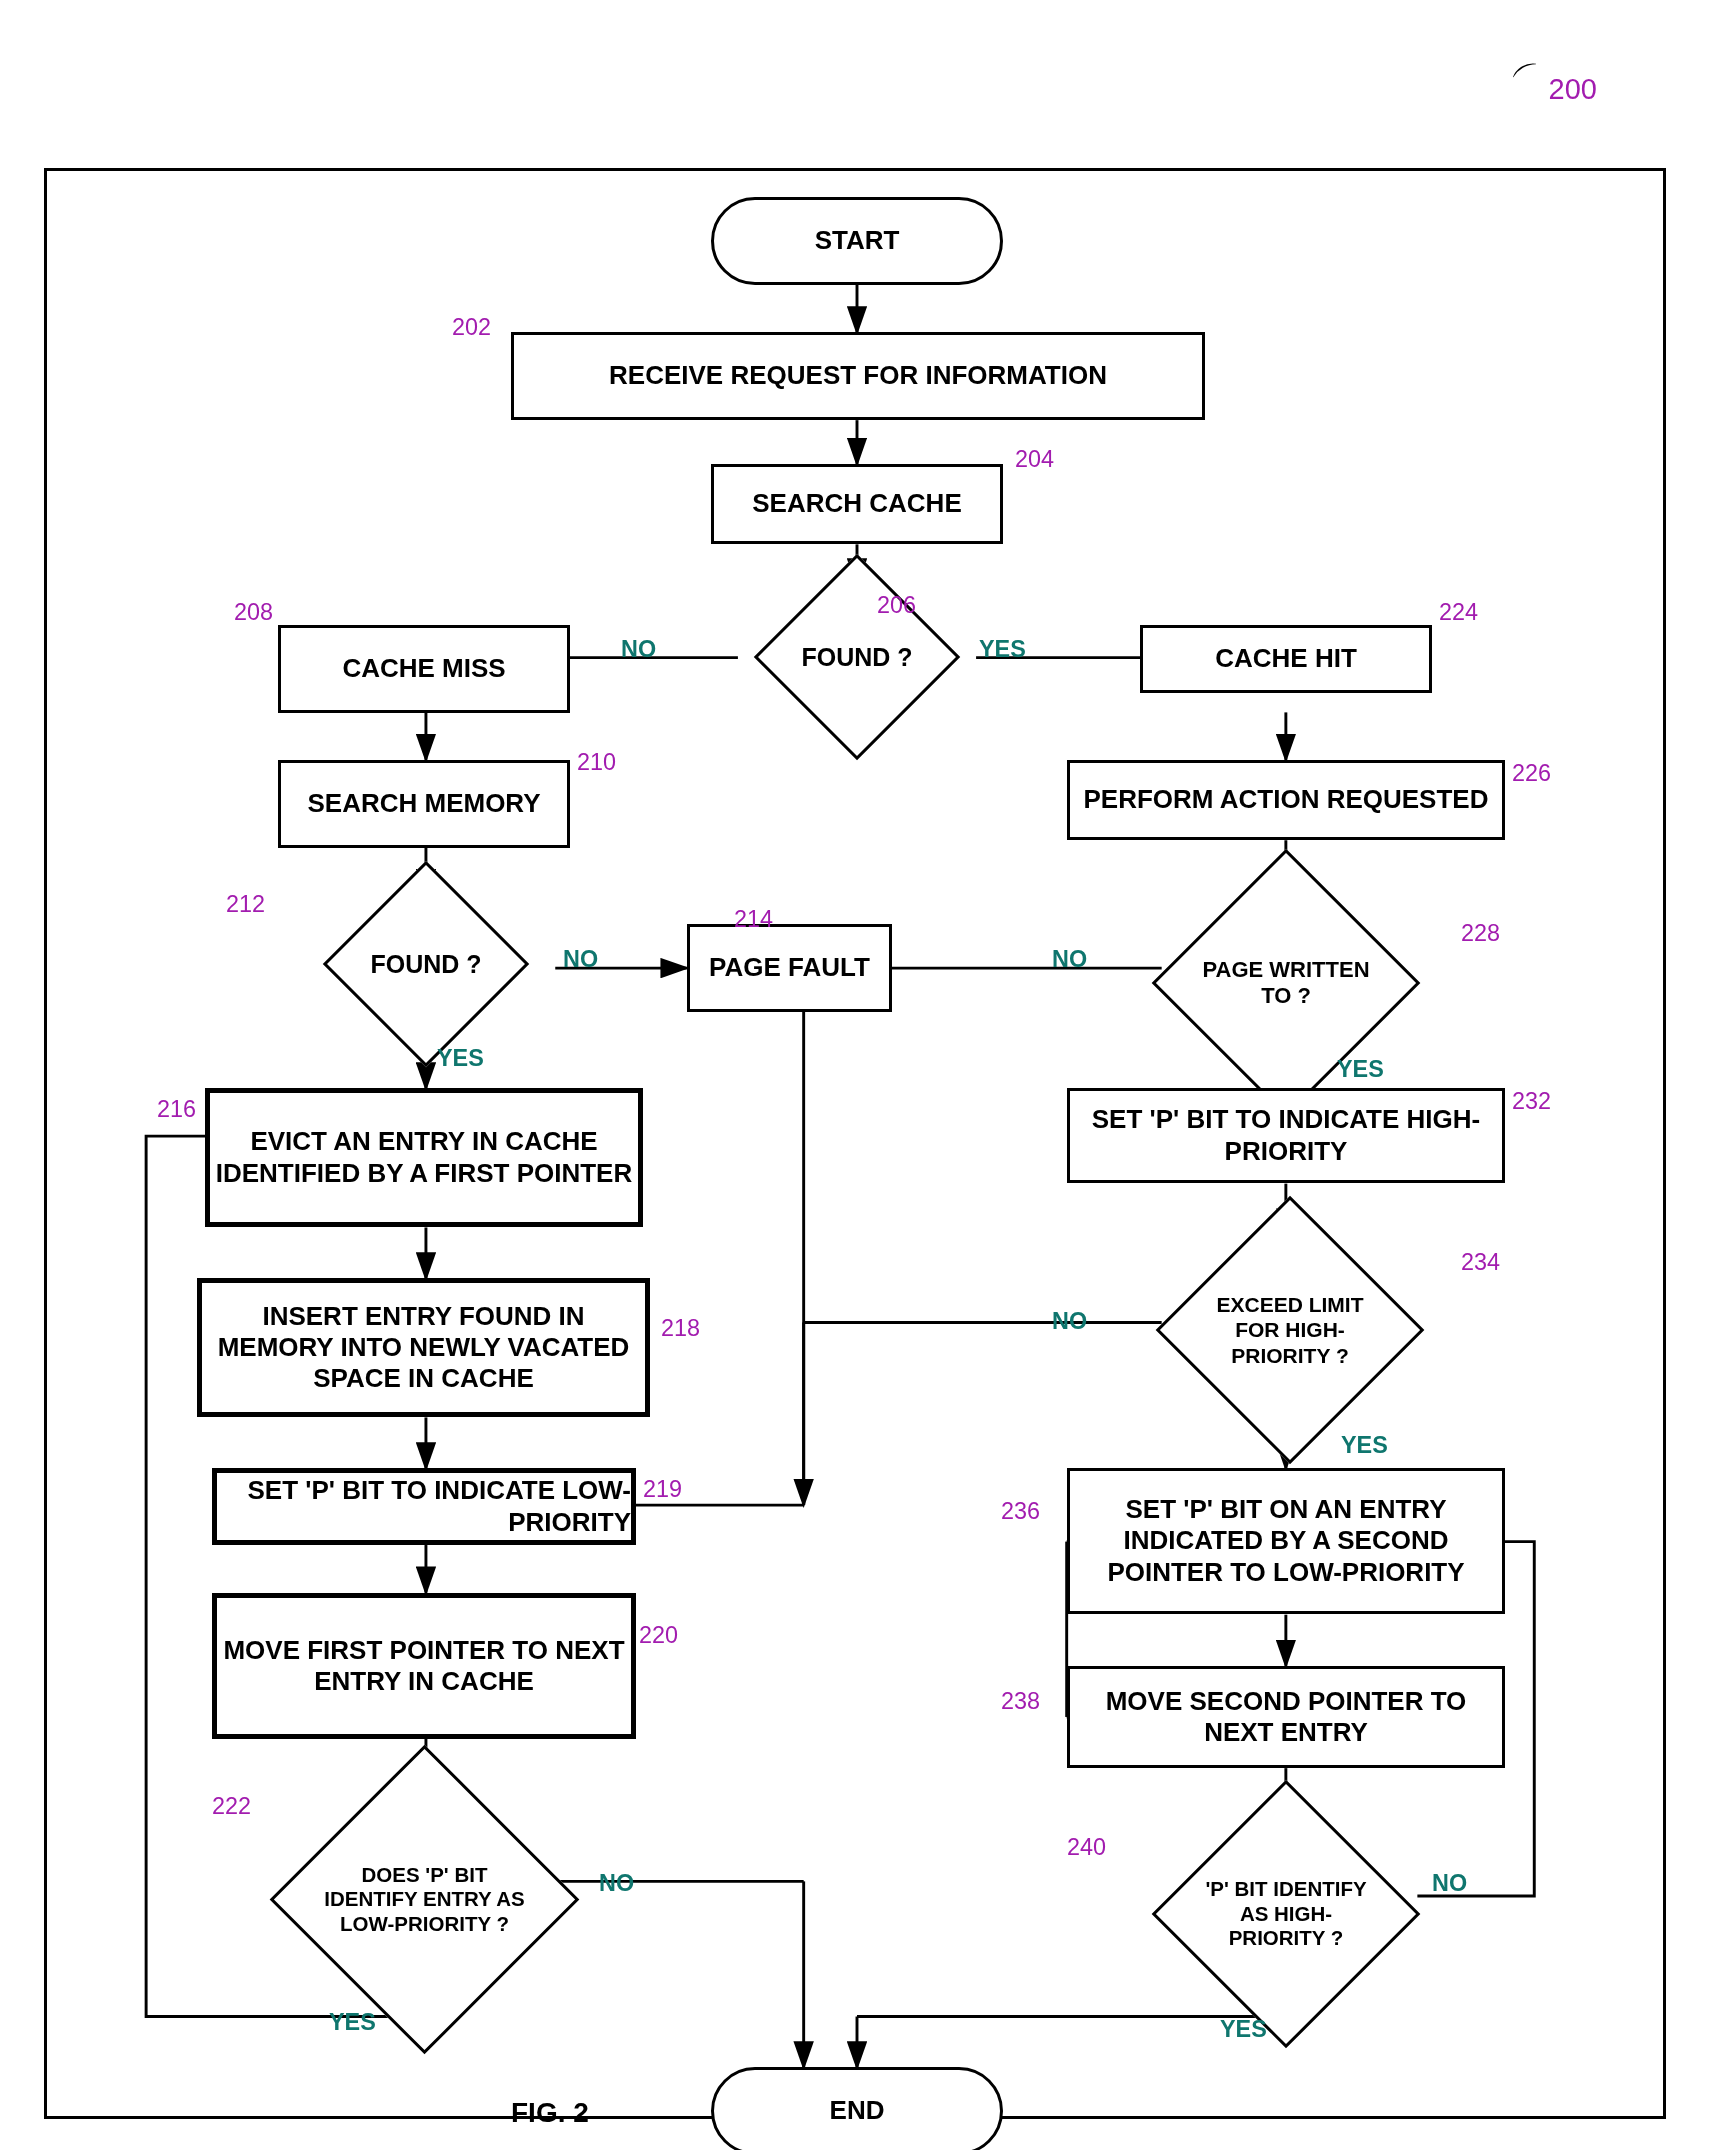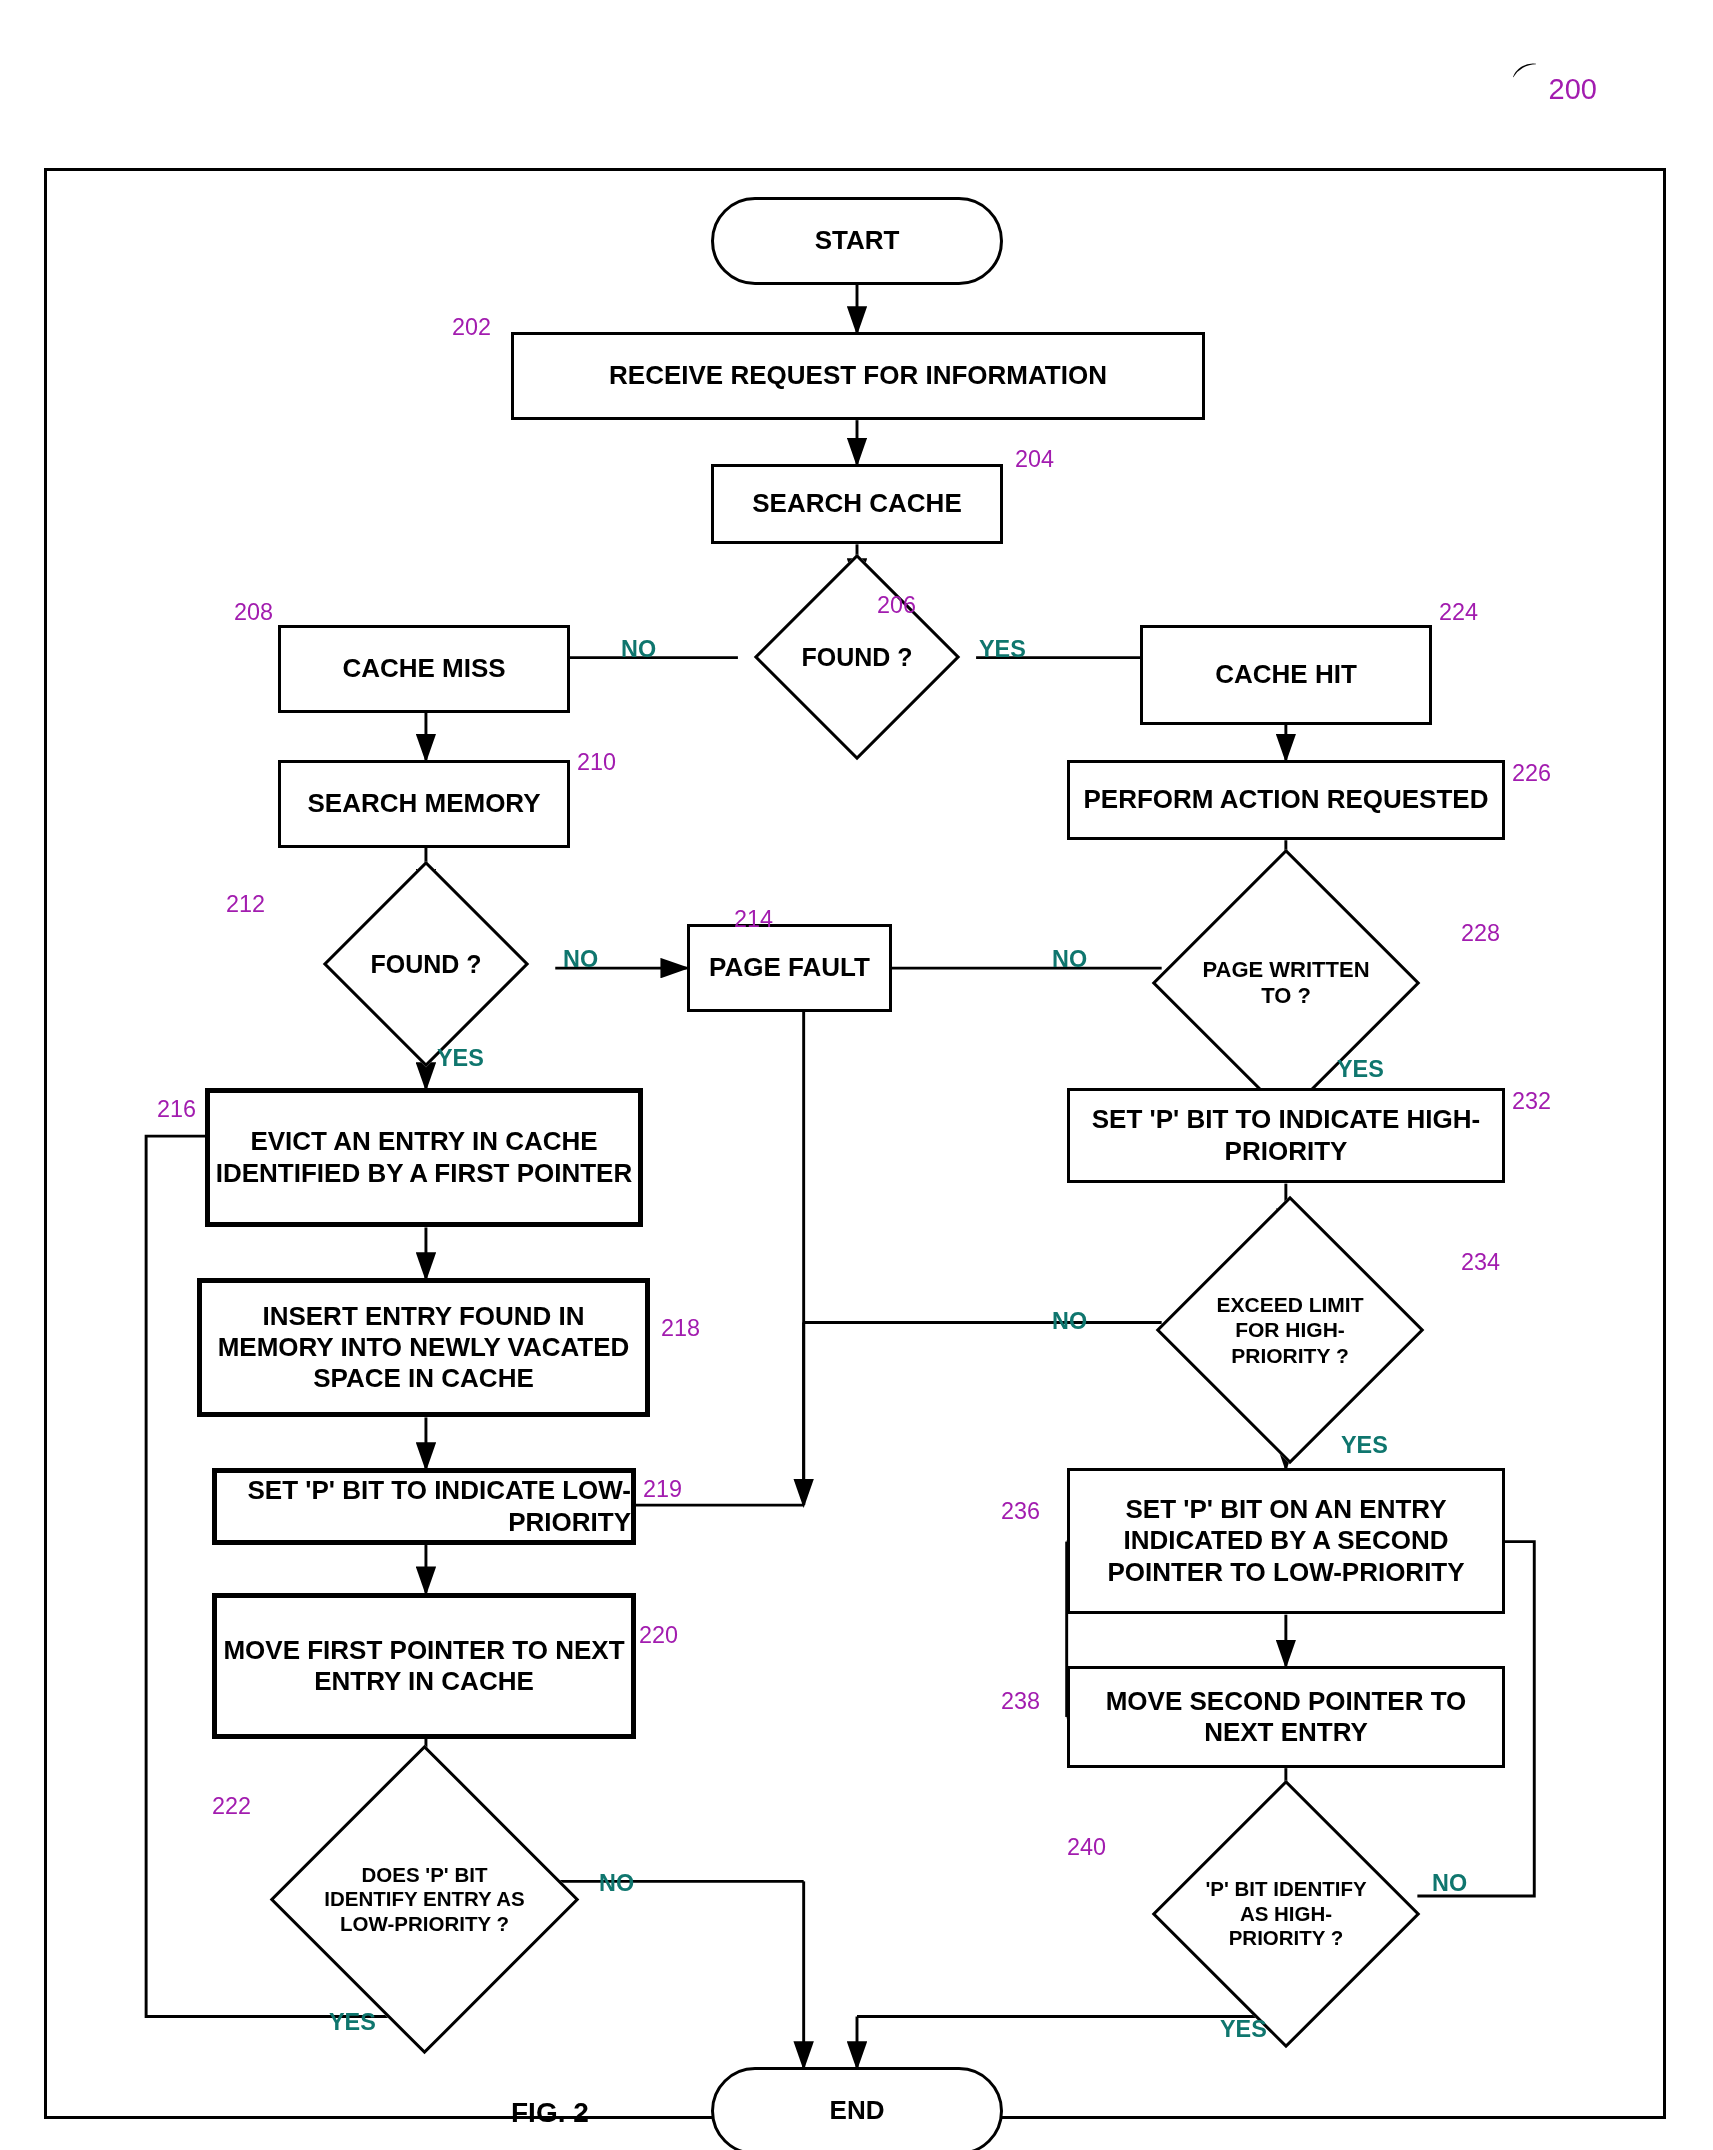--- a/index.html
+++ b/index.html
@@ -202,21 +202,21 @@
       </div>
     </div>
   </div>
   <div class="ref-num" style="left:877px; top:592px;">206</div>
 
   <div class="node rectangle" style="left:278px; top:625px; width:292px; height:88px;">
     <span>CACHE MISS</span>
   </div>
   <div class="ref-num" style="left:234px; top:599px;">208</div>
 
-  <div class="node rectangle" style="left:1140px; top:625px; width:292px; height:100px;">
+  <div class="node rectangle" style="left:1140px; top:625px; width:292px; height:68px;">
     <span>CACHE HIT</span>
   </div>
   <div class="ref-num" style="left:1439px; top:599px;">224</div>
 
   <div class="node rectangle" style="left:278px; top:760px; width:292px; height:88px;">
     <span>SEARCH MEMORY</span>
   </div>
   <div class="ref-num" style="left:577px; top:749px;">210</div>
 
   <div class="node" style="left:307px; top:891px; width:238px; height:146px;">

